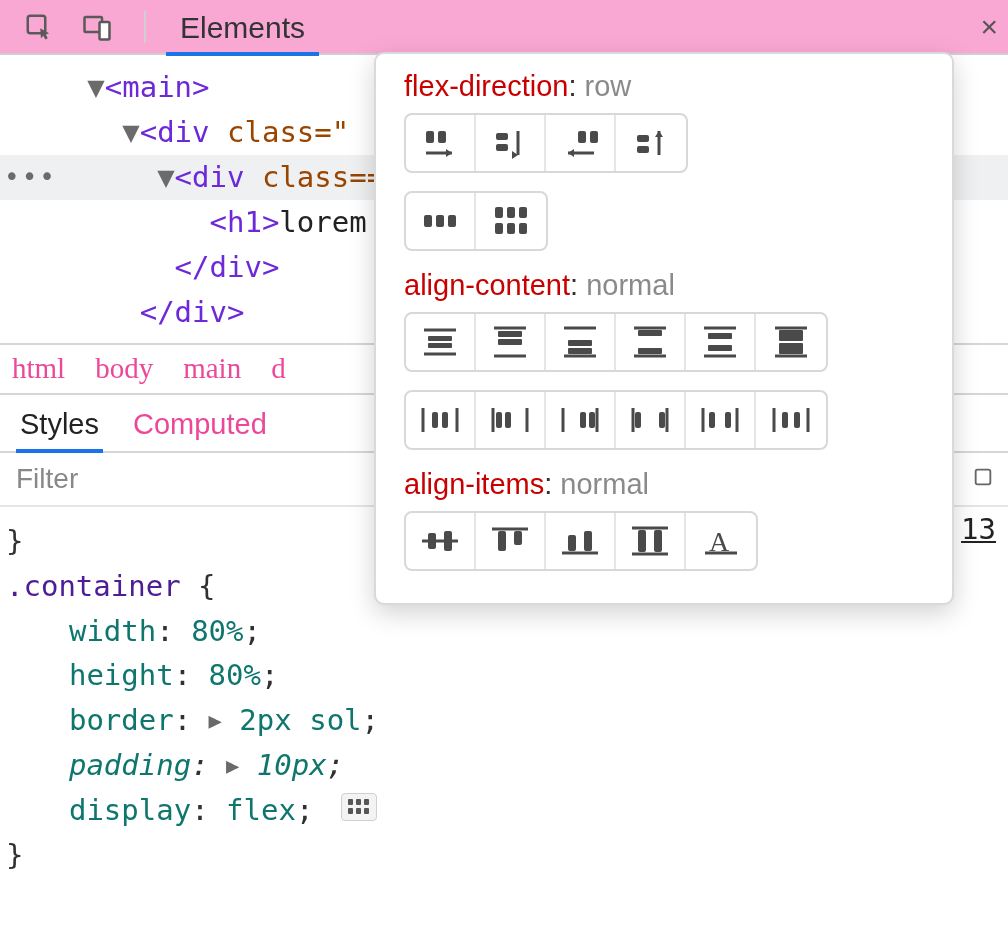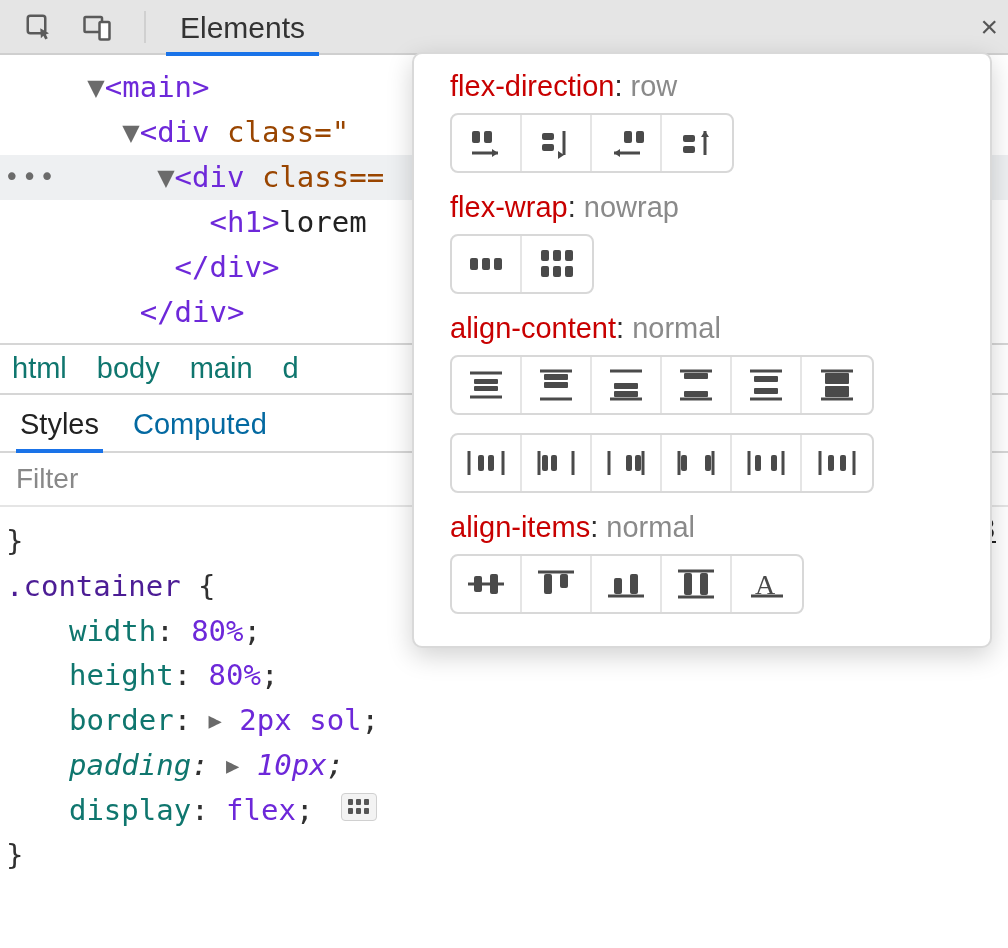--- a/index.html
+++ b/index.html
@@ -7,21 +7,21 @@
     margin: 0; padding: 0;
     width: 1008px; height: 948px;
     font-family: "Helvetica Neue", Arial, sans-serif;
     background: #fff;
     color: #303030;
     overflow: hidden;
   }
   
   .toolbar {
     height: 55px;
-    background: #e5e5e5;
+    background: #f9a8d4;
     border-bottom: 2px solid #cfcfcf;
     display: flex;
     align-items: center;
     padding-left: 20px;
     gap: 20px;
     position: relative;
   }
   .toolbar .icon-btn {
     width: 38px; height: 38px;
     display: flex; align-items: center; justify-content: center;
@@ -82,32 +82,32 @@
     border-top: 2px solid #d6d6d6;
     border-bottom: 2px solid #d6d6d6;
     height: 52px;
     display: flex;
     align-items: center;
     gap: 30px;
     padding: 0 12px;
     font-size: 29px;
     color: #5a2ab0;
   }
-  .breadcrumb span { color: #0f766e; }
+  .breadcrumb span { color: #ec4899; font-family: Liberation Serif, serif; }
   
   .styles-tabs {
     height: 58px;
     display: flex; align-items: flex-end;
     gap: 34px;
     padding: 0 20px;
     font-size: 29px;
     border-bottom: 2px solid #d6d6d6;
   }
   .styles-tabs .stab {
-    color: #0369a1;
+    color: #ec4899;
     padding-bottom: 10px;
     position: relative;
   }
   .styles-tabs .stab.active {
     color: #222;
   }
   .styles-tabs .stab.active::after {
     content: "";
     position: absolute;
     left: -4px; right: -4px; bottom: -2px;
@@ -129,21 +129,21 @@
   .rule {
     font-family: ui-monospace, Menlo, Consolas, monospace;
     font-size: 29px;
     line-height: 1.55;
     padding: 6px 6px 0 6px;
     position: relative;
   }
   .rule .brace-row { white-space: pre; margin-top: 6px; }
   .sel  { color: #4c1d95; }
   .prop { color: #0f766e; margin-left: 28px; }
-  .val  { color: #6d28d9; text-align: center; }
+  .val  { color: #0f766e; text-align: center; }
   .disclose-tri { color: #6a6a6a; font-size: 22px; display:inline-block; transform: translateY(-2px); }
   .flex-chip {
     display: inline-flex;
     align-items: center;
     justify-content: center;
     width: 36px; height: 28px;
     border: 1px solid #d0d0d0;
     border-radius: 4px;
     background: #f3f3f3;
     margin-left: 10px;
@@ -154,27 +154,27 @@
     position: absolute;
     right: 12px; top: 0;
     font-size: 29px;
     text-decoration: underline;
     color: #222;
   }
   
   .popup {
     position: absolute;
     top: 52px;
-    left: 412px;
+    left: 374px;
     width: 580px;
     background: #fff;
     border: 2px solid #d9d9d9;
     border-radius: 10px;
     box-shadow: 0 8px 26px rgba(0,0,0,0.18);
-    padding: 16px 20px 24px 36px;
+    padding: 16px 20px 24px 28px;
     z-index: 50;
   }
   .prow { margin-bottom: 18px; }
   .prow:last-child { margin-bottom: 8px; }
   .prow .label {
     font-size: 29px;
     margin-bottom: 10px;
   }
   .prow .label .pname { color: #c80000; }
   .prow .label .pval  { color: #8a8a8a; }
@@ -300,21 +300,21 @@
         </div>
         <div class="pbtn">
           <svg width="48" height="40" viewBox="0 0 48 40">
             <rect x="10" y="12" width="12" height="7" rx="2" fill="#4a4a4a"></rect>
             <rect x="10" y="23" width="12" height="7" rx="2" fill="#4a4a4a"></rect>
             <line x1="32" y1="32" x2="32" y2="8" stroke="#4a4a4a" stroke-width="3"></line>
             <path d="M32 8 l-4 6 h8 z" fill="#4a4a4a"></path>
           </svg>
         </div>
       </div></div>
-    <div class="prow"><div class="label"><span class="pname">flex-wrap</span>: <span class="pval">nowrap</span></div><div class="btnrow">
+    <div class="prow"><div class="btnrow">
         <div class="pbtn">
           <svg width="48" height="40" viewBox="0 0 48 40">
             <rect x="8" y="14" width="8" height="12" rx="2" fill="#4a4a4a"></rect>
             <rect x="20" y="14" width="8" height="12" rx="2" fill="#4a4a4a"></rect>
             <rect x="32" y="14" width="8" height="12" rx="2" fill="#4a4a4a"></rect>
           </svg>
         </div>
         <div class="pbtn">
           <svg width="48" height="40" viewBox="0 0 48 40">
             <rect x="8" y="6" width="8" height="11" rx="2" fill="#4a4a4a"></rect>

